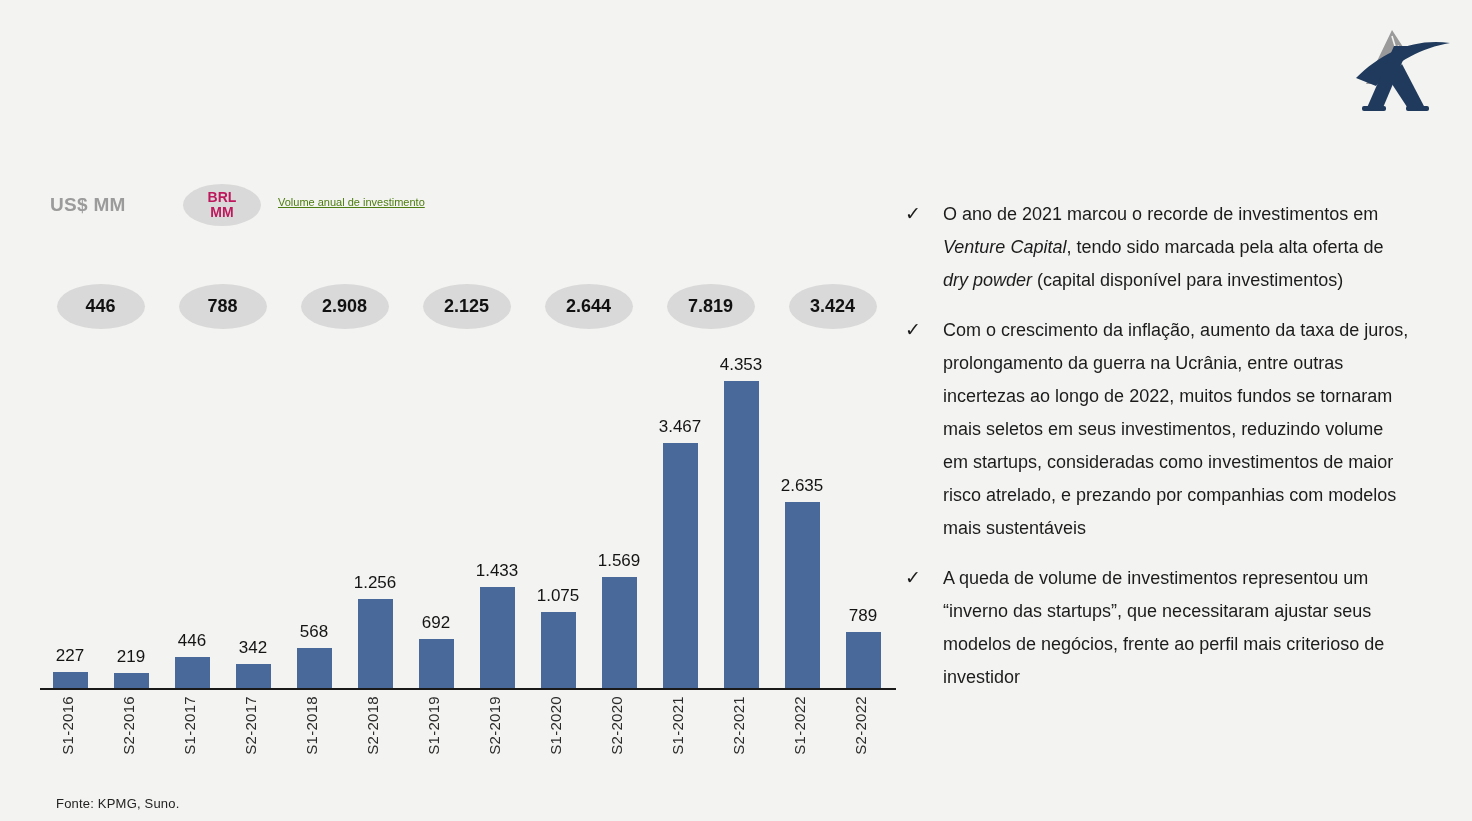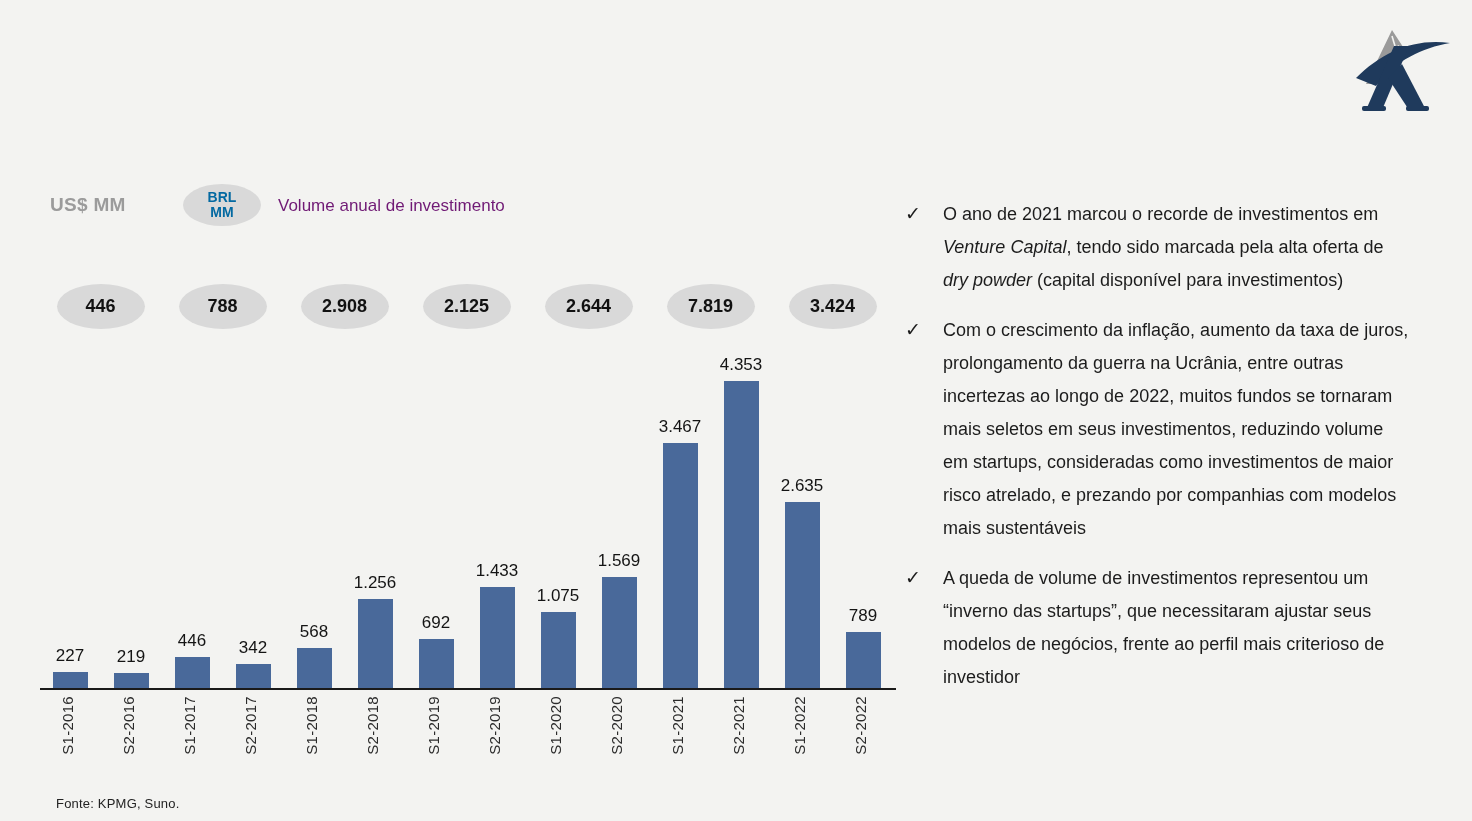--- a/index.html
+++ b/index.html
@@ -30,25 +30,25 @@
   }
   
   .usd-label{
     position:absolute;left:50px;top:194px;
     font-size:19px;font-weight:700;color:#9b9b9b;letter-spacing:0.3px;
   }
   .brl-badge{
     position:absolute;left:183px;top:184px;width:78px;height:42px;
     background:#d9d9d9;border-radius:50%;
     display:flex;flex-direction:column;align-items:center;justify-content:center;
-    font-size:14px;font-weight:700;color:#0369a1;line-height:15px;
+    font-size:14px;font-weight:700;color:#be185d;line-height:15px;
   }
   .legend-note{
     position:absolute;left:278px;top:196px;
-    font-size:17px;color:#701a75;
+    font-size:11px;color:#4d7c0f;text-decoration:underline;
   }
   
   #chart-area{position:absolute;left:40px;top:0;width:860px;height:790px;margin-top:16px;}
   .annual-badge{
     position:absolute;width:88px;height:45px;
     background:#d9d9d9;border-radius:50%;
     display:flex;align-items:center;justify-content:center;
     font-size:18px;font-weight:700;color:#111;
   }
   .bar{position:absolute;background:#49699a;}

